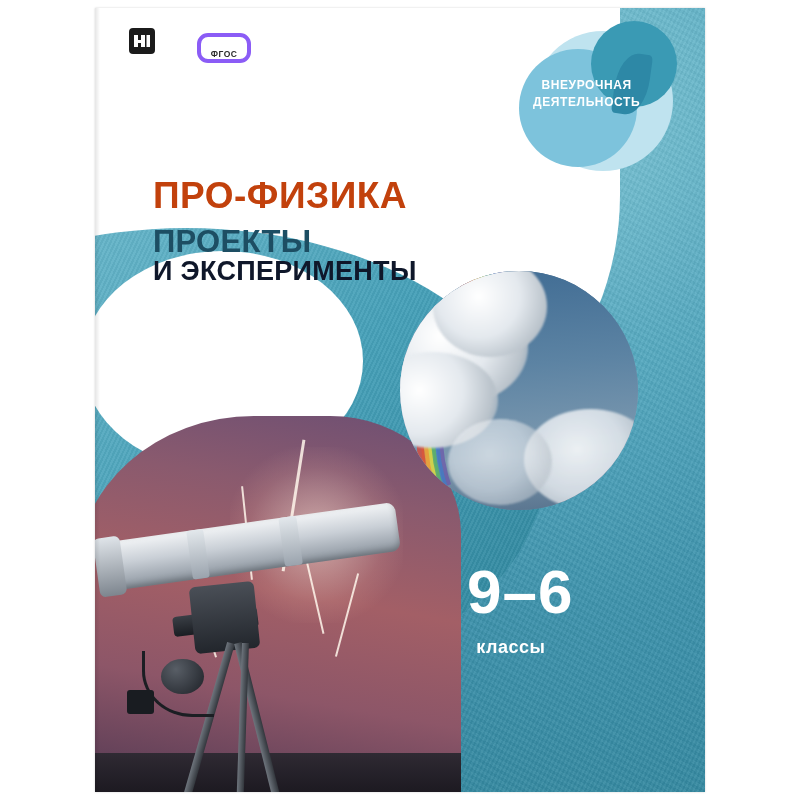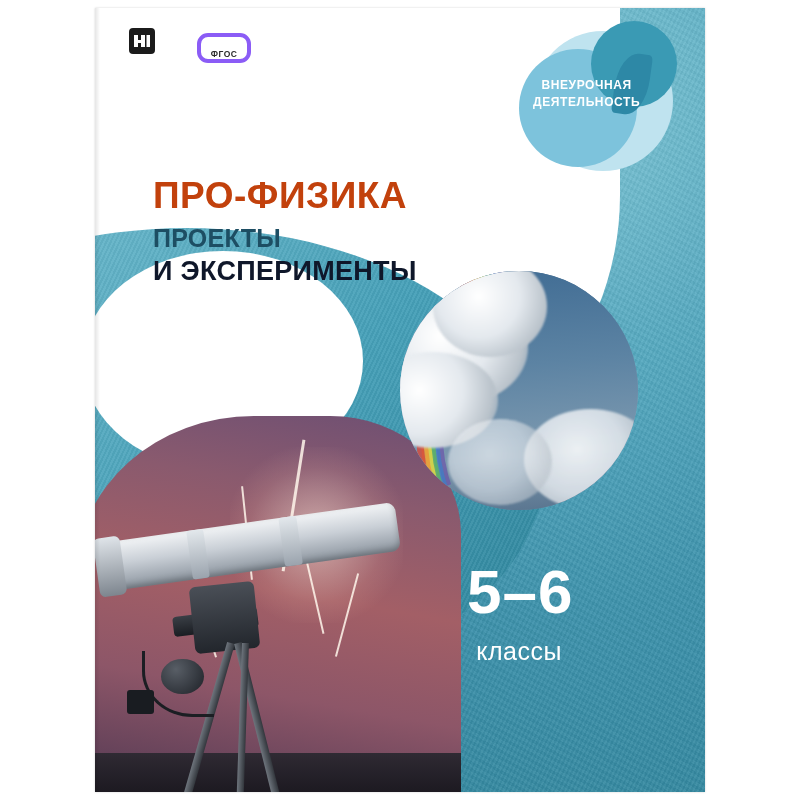--- a/index.html
+++ b/index.html
@@ -297,21 +297,21 @@
     font-size: 37px;
     font-weight: bold;
     color: #c2410c;
     letter-spacing: .5px;
     line-height: 1;
   }
   .title-sub1 {
     position: absolute;
     left: 9.5%;
     top: 27.6%;
-    font-size: 25px;
+    font-size: 31px;
     font-weight: bold;
     color: #1d4e63;
     letter-spacing: .3px;
   }
   .title-sub2 {
     position: absolute;
     left: 9.5%;
     top: 31.6%;
     font-size: 27px;
     font-weight: bold;
@@ -378,22 +378,22 @@
     font-size: 62px;
     font-weight: bold;
     color: #ffffff;
     letter-spacing: 1px;
     line-height: 1;
   }
   .grade-word {
     position: absolute;
     left: 62.5%;
     top: 80.2%;
-    font-size: 25px;
-    font-weight: normal;
+    font-size: 18px;
+    font-weight: bold;
     color: #ffffff;
     letter-spacing: .5px;
   }
 
   
   .spine {
     position: absolute;
     left: 0; top: 0;
     width: 5px; height: 100%;
     background: linear-gradient(90deg, rgba(0,0,0,.10), rgba(0,0,0,0));
@@ -470,18 +470,18 @@
       <div class="badge-c-outer"></div>
       <div class="badge-c-mid"></div>
       <div class="badge-c-dark"></div>
       <div class="badge-leaf"></div>
       <div class="badge-text">
         <div>ВНЕУРОЧНАЯ</div>
         <div>ДЕЯТЕЛЬНОСТЬ</div>
       </div>
     </div>
 
-    <div class="grade-num">5–6</div>
+    <div class="grade-num">9–6</div>
     <div class="grade-word">классы</div>
 
     <div class="spine"></div>
   </div>
 </div>
 
 </body></html>

